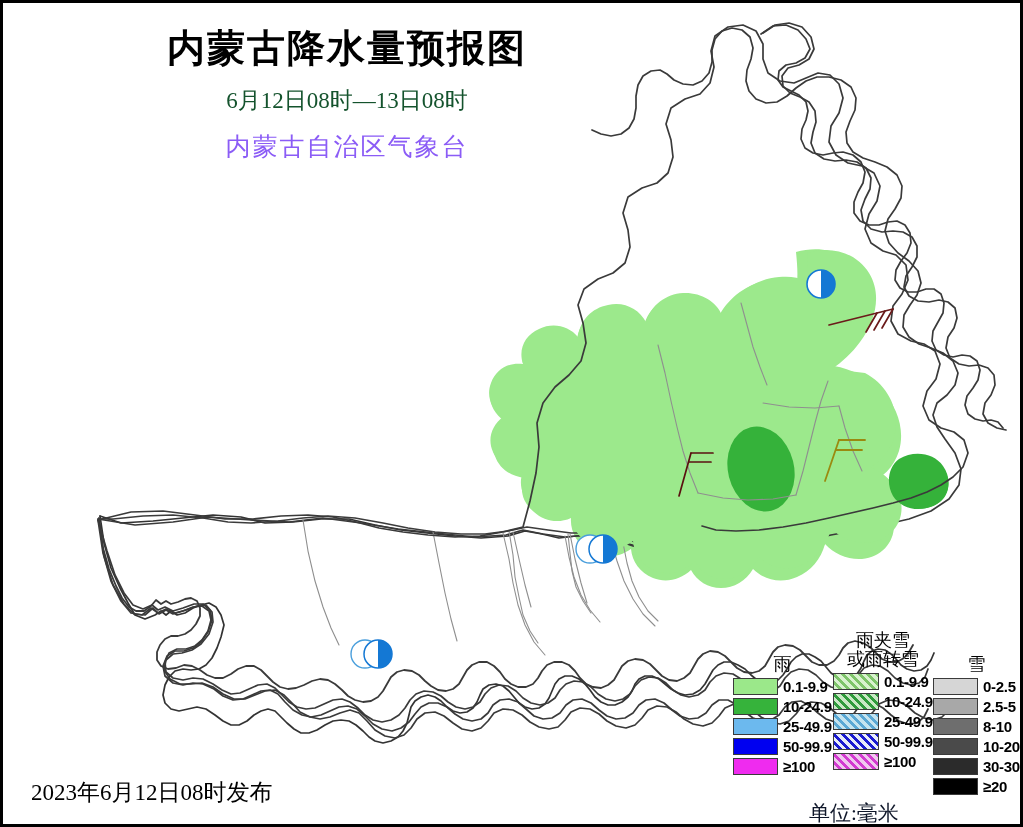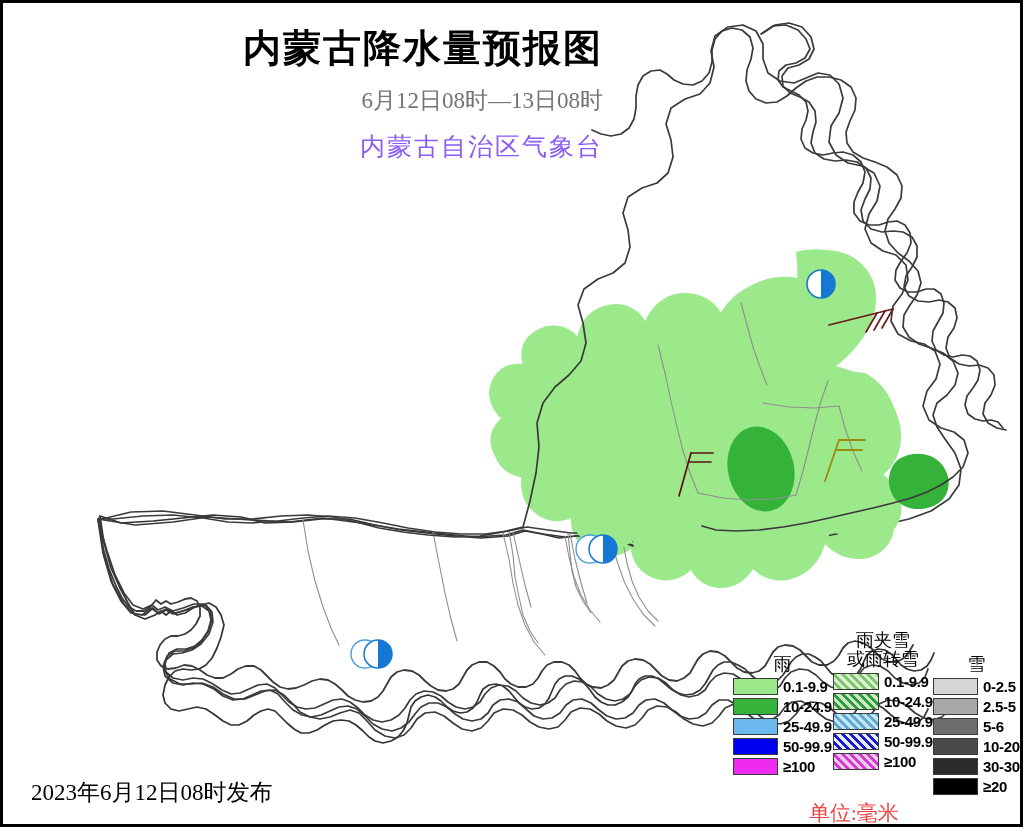--- a/index.html
+++ b/index.html
@@ -18,36 +18,37 @@
     border: 3px solid #000000;
     box-sizing: border-box;
     overflow: hidden;
   }
   
   #title-block {
     position: absolute;
     left: 0px;
     top: 24px;
     width: 600px;
-    text-align: right;
+    text-align: center;
     pointer-events: none;
+    padding-left: 44px;
   }
   #map-title {
     font-family: "Liberation Serif", serif;
     font-size: 38px;
     font-weight: bold;
     letter-spacing: 2px;
     color: #000000;
     line-height: 1.15;
     margin: 0;
   }
   #title-period {
     font-family: "Liberation Serif", serif;
     font-size: 23px;
-    color: #737373;
+    color: #14532d;
     margin-top: 14px;
     letter-spacing: 0px;
   }
   #title-issuer {
     font-family: "Liberation Serif", serif;
     font-size: 25px;
     color: #8b5cf6;
     margin-top: 14px;
     letter-spacing: 2px;
   }
@@ -116,21 +117,21 @@
     margin-left: 5px;
     white-space: nowrap;
     letter-spacing: -0.3px;
   }
   #legend-unit {
     position: absolute;
     left: 76px;
     top: 168px;
     font-family: "Liberation Serif", serif;
     font-size: 21px;
-    color: #ef4444;
+    color: #0f172a;
     white-space: nowrap;
   }
   #col-rain  { left: 0px;   top: 24px; }
   #col-sleet { left: 100px; top: 0px;  }
   #col-snow  { left: 200px; top: 24px; }
   #col-rain .legend-rows  { margin-top: 3px; }
   #col-sleet .legend-rows { margin-top: 3px; }
   #col-snow .legend-rows  { margin-top: 3px; }
 </style>
 </head>
@@ -922,21 +923,21 @@
         <div class="legend-row">
           <div class="swatch" style="background:#d6d6d6"></div>
           <div class="legend-label">0-2.5</div>
         </div>
         <div class="legend-row">
           <div class="swatch" style="background:#a8a8a8"></div>
           <div class="legend-label">2.5-5</div>
         </div>
         <div class="legend-row">
           <div class="swatch" style="background:#6e6e6e"></div>
-          <div class="legend-label">5-6</div>
+          <div class="legend-label">8-10</div>
         </div>
         <div class="legend-row">
           <div class="swatch" style="background:#4a4a4a"></div>
           <div class="legend-label">10-20</div>
         </div>
         <div class="legend-row">
           <div class="swatch" style="background:#2b2b2b"></div>
           <div class="legend-label">30-30</div>
         </div>
         <div class="legend-row">

